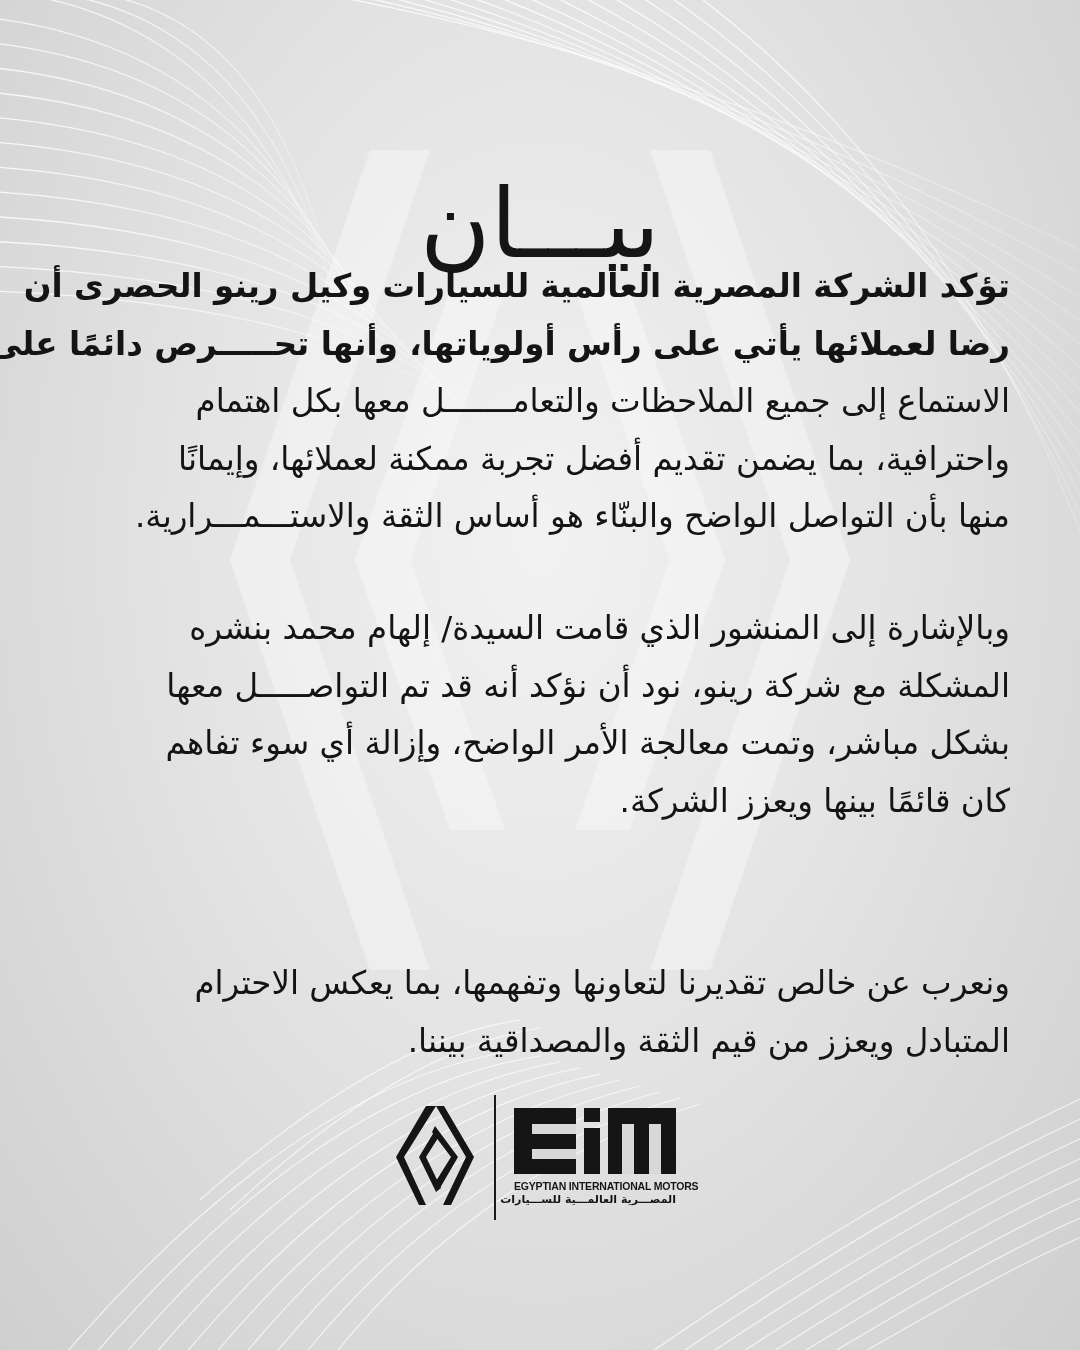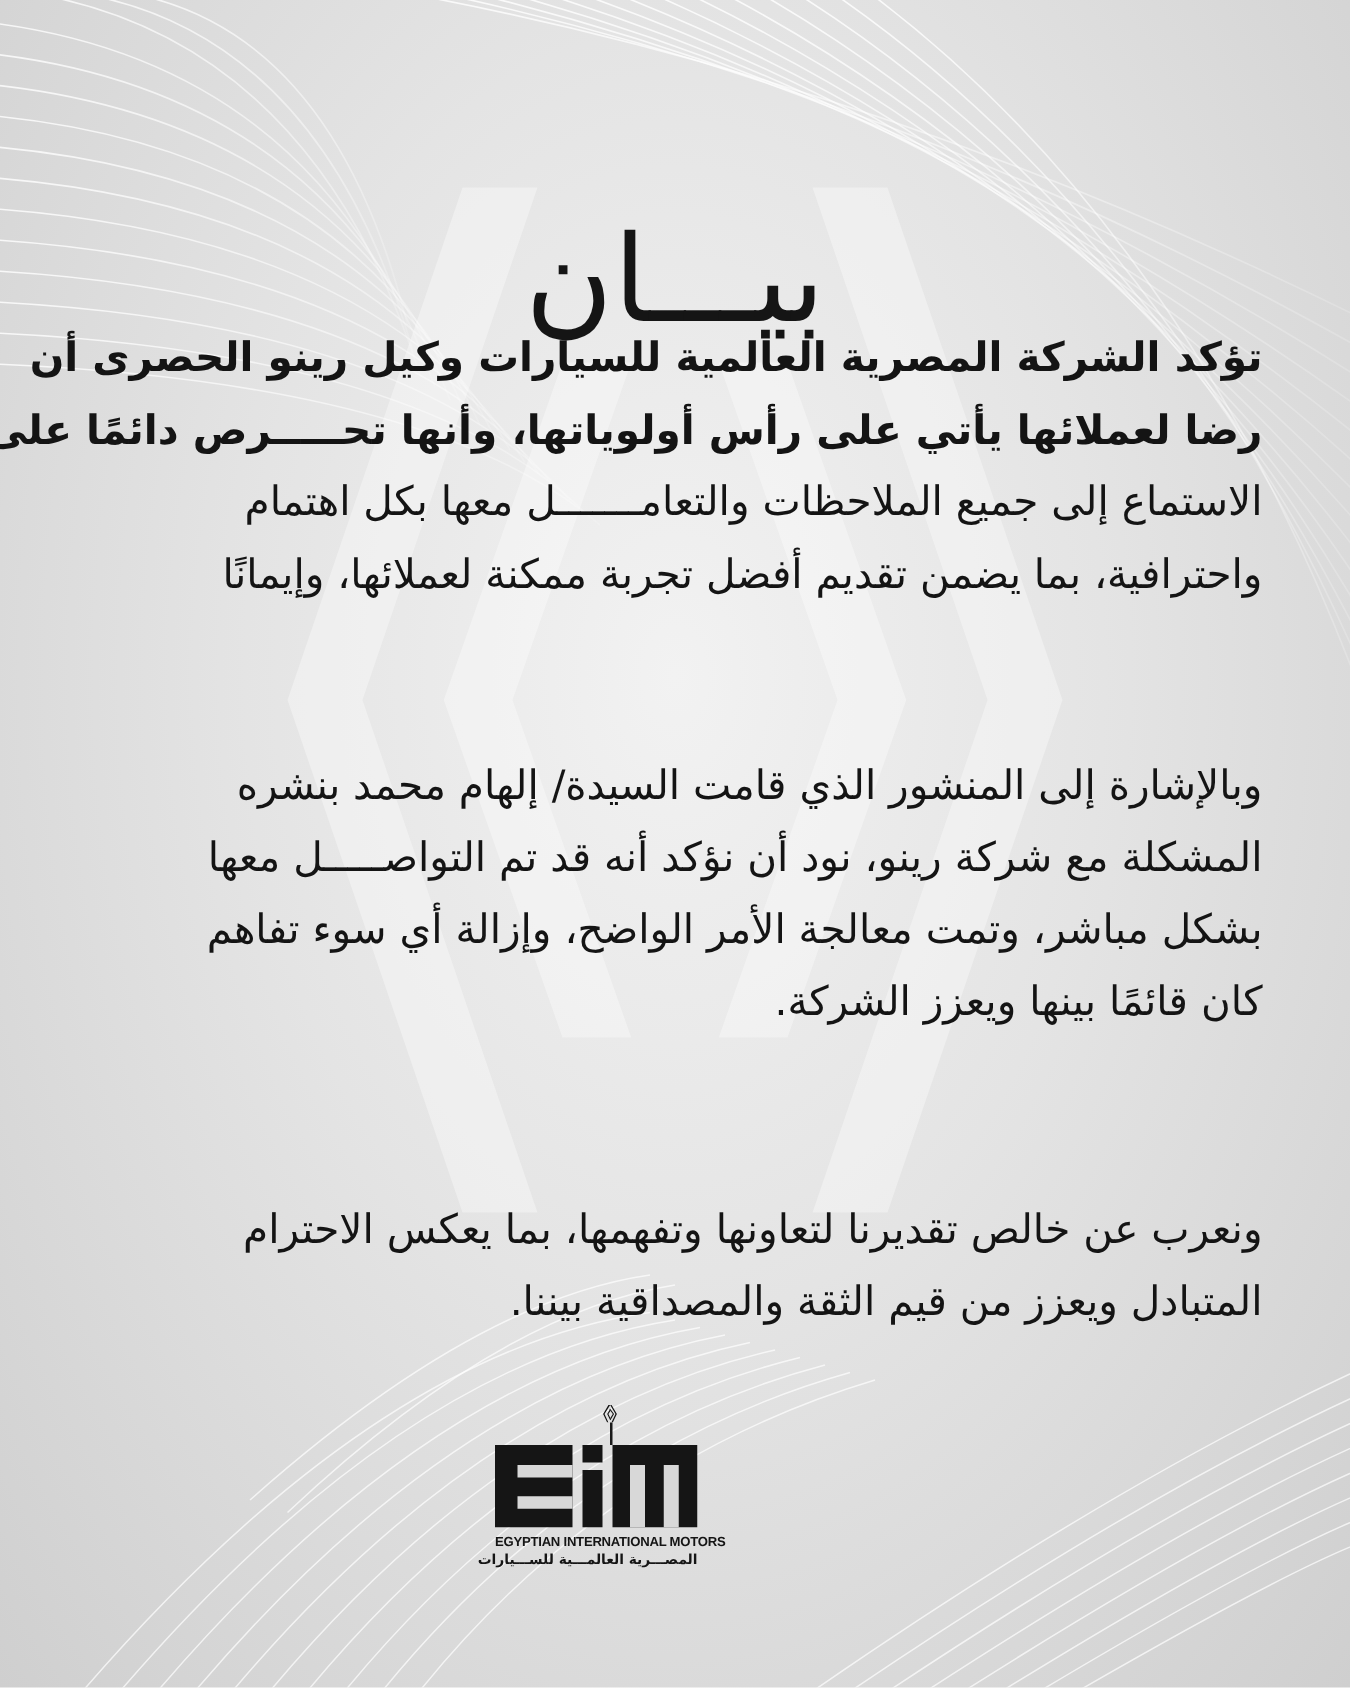--- a/index.html
+++ b/index.html
@@ -19,22 +19,22 @@
   .para {
     position: absolute; left: 70px; width: 940px; text-align: center;
     font-size: 32.5px; line-height: 57.5px; color: #141414;
   }
   .para .line { display: block; white-space: nowrap; text-align: right; }
   .p1 { top: 258px; }
   .p1 .line.bold { font-weight: bold; }
   .p2 { top: 600px; }
   .p3 { top: 955px; }
   .footer {
-    position: absolute; top: 1124px; left: 396px; height: 130px; direction: ltr;
-    display: flex; align-items: center; flex-direction: column;
+    position: absolute; top: 1092px; left: 396px; height: 130px; direction: ltr;
+    display: flex; align-items: center;
   }
   .divider { width: 2px; height: 125px; background: #1a1a1a; margin: 0 18px 0 20px; }
   .eim-block { display: flex; flex-direction: column; align-items: flex-start; }
   .eim-en {
     font-family: "Liberation Sans", sans-serif; font-weight: bold; font-size: 10.5px;
     letter-spacing: -0.2px; margin-top: 6px; color: #151515; white-space: nowrap;
   }
   .eim-ar {
     font-family: "DejaVu Sans", sans-serif; font-weight: bold; font-size: 11px;
     direction: rtl; color: #151515; white-space: nowrap; margin-top: 1px; width: 162px; text-align: right;
@@ -115,20 +115,21 @@
 </svg>
 
 <div class="page">
   <h1 class="title">بيـــان</h1>
 
   <div class="para p1">
     <span class="line bold">تؤكد الشركة المصرية العالمية للسيارات وكيل رينو الحصرى أن</span>
     <span class="line bold">رضا لعملائها يأتي على رأس أولوياتها، وأنها تحـــــرص دائمًا على</span>
     <span class="line">الاستماع إلى جميع الملاحظات والتعامـــــــل معها بكل اهتمام</span>
     <span class="line">واحترافية، بما يضمن تقديم أفضل تجربة ممكنة لعملائها، وإيمانًا</span>
+    <span class="line">منها بأن التواصل الواضح والبنّاء هو أساس الثقة والاستـــمـــرارية.</span>
   </div>
 
   <div class="para p2">
     <span class="line">وبالإشارة إلى المنشور الذي قامت السيدة/ إلهام محمد بنشره</span>
     <span class="line">المشكلة مع شركة رينو، نود أن نؤكد أنه قد تم التواصـــــل معها</span>
     <span class="line">بشكل مباشر، وتمت معالجة الأمر الواضح، وإزالة أي سوء تفاهم</span>
     <span class="line">كان قائمًا بينها ويعزز الشركة.</span>
   </div>
 
   <div class="para p3">

